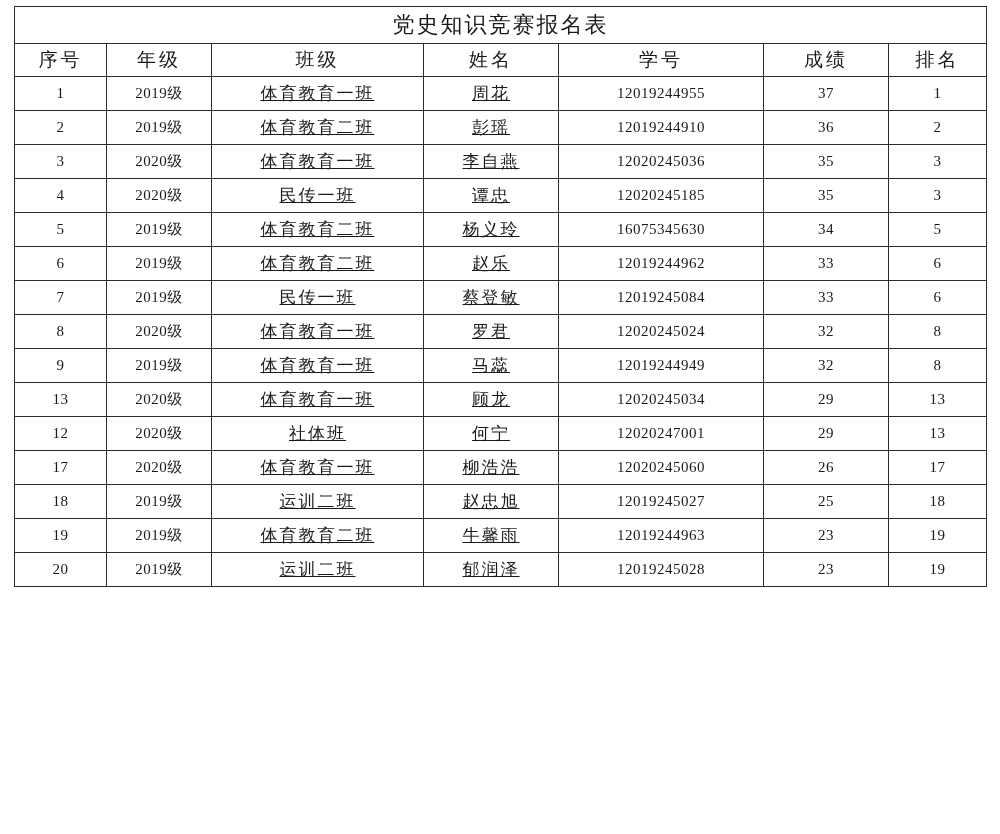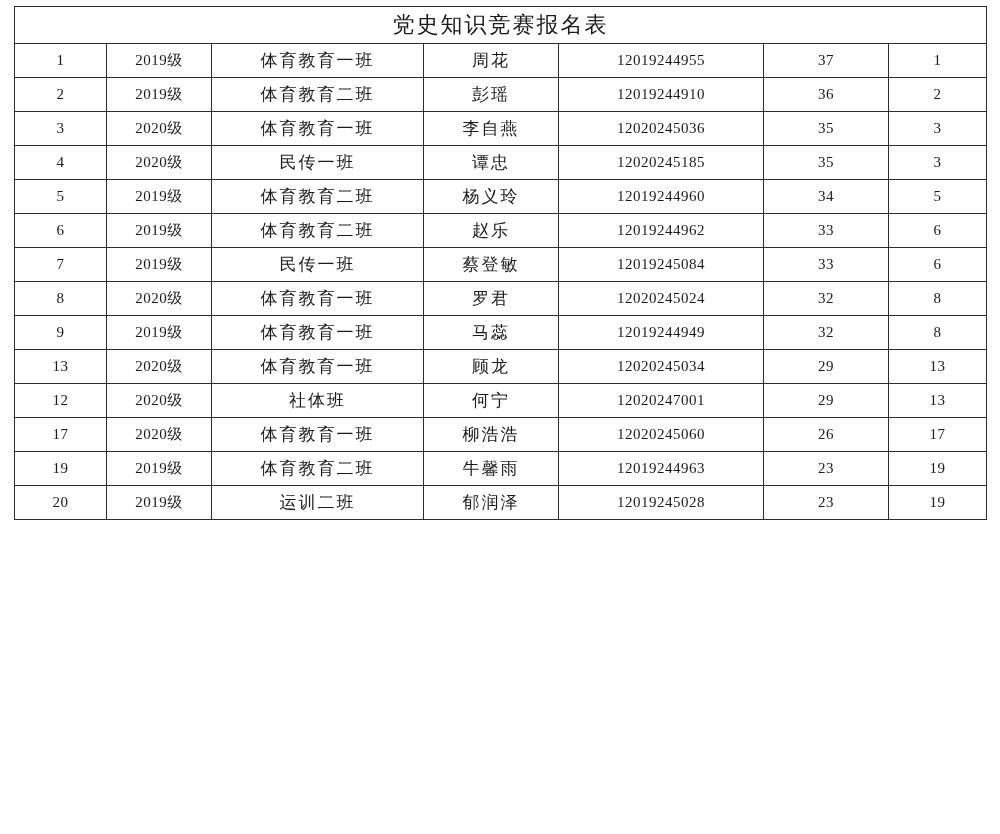--- a/index.html
+++ b/index.html
@@ -55,20 +55,21 @@
   }
   tr.data td {
     height: 33px;
     font-size: 16px;
     letter-spacing: 1px;
   }
   tr.data td.cn {
     font-size: 17px;
     letter-spacing: 2px;
     font-family: "DejaVu Serif", serif;
+    text-decoration: underline;
   }
   tr.data td.num {
     font-family: "Liberation Serif", serif;
     font-size: 15px;
     letter-spacing: 0.5px;
   }
   
   col.c-idx   { width: 92px; }
   col.c-grade { width: 105px; }
   col.c-class { width: 212px; }
@@ -97,20 +98,29 @@
           <col class="c-class">
           <col class="c-name">
           <col class="c-sid">
           <col class="c-score">
           <col class="c-rank">
       </colgroup>
       <tbody>
         <tr>
           <td class="title-cell" colspan="7">党史知识竞赛报名表</td>
         </tr>
+        <tr class="hdr">
+          <td>序号</td>
+          <td>年级</td>
+          <td>班级</td>
+          <td>姓名</td>
+          <td>学号</td>
+          <td>成绩</td>
+          <td>排名</td>
+        </tr>
 
         <tr class="data">
           <td class="num">1</td>
           <td class="num">2019级</td>
           <td class="cn">体育教育一班</td>
           <td class="cn">周花</td>
           <td class="num">12019244955</td>
           <td class="num">37</td>
           <td class="num">1</td>
         </tr>
@@ -139,21 +149,21 @@
           <td class="cn">谭忠</td>
           <td class="num">12020245185</td>
           <td class="num">35</td>
           <td class="num">3</td>
         </tr>
         <tr class="data">
           <td class="num">5</td>
           <td class="num">2019级</td>
           <td class="cn">体育教育二班</td>
           <td class="cn">杨义玲</td>
-          <td class="num">12019244960</td>
+          <td class="num">16075345630</td>
           <td class="num">34</td>
           <td class="num">5</td>
         </tr>
         <tr class="data">
           <td class="num">6</td>
           <td class="num">2019级</td>
           <td class="cn">体育教育二班</td>
           <td class="cn">赵乐</td>
           <td class="num">12019244962</td>
           <td class="num">33</td>
@@ -207,20 +217,29 @@
         <tr class="data">
           <td class="num">17</td>
           <td class="num">2020级</td>
           <td class="cn">体育教育一班</td>
           <td class="cn">柳浩浩</td>
           <td class="num">12020245060</td>
           <td class="num">26</td>
           <td class="num">17</td>
         </tr>
         <tr class="data">
+          <td class="num">18</td>
+          <td class="num">2019级</td>
+          <td class="cn">运训二班</td>
+          <td class="cn">赵忠旭</td>
+          <td class="num">12019245027</td>
+          <td class="num">25</td>
+          <td class="num">18</td>
+        </tr>
+        <tr class="data">
           <td class="num">19</td>
           <td class="num">2019级</td>
           <td class="cn">体育教育二班</td>
           <td class="cn">牛馨雨</td>
           <td class="num">12019244963</td>
           <td class="num">23</td>
           <td class="num">19</td>
         </tr>
         <tr class="data">
           <td class="num">20</td>

